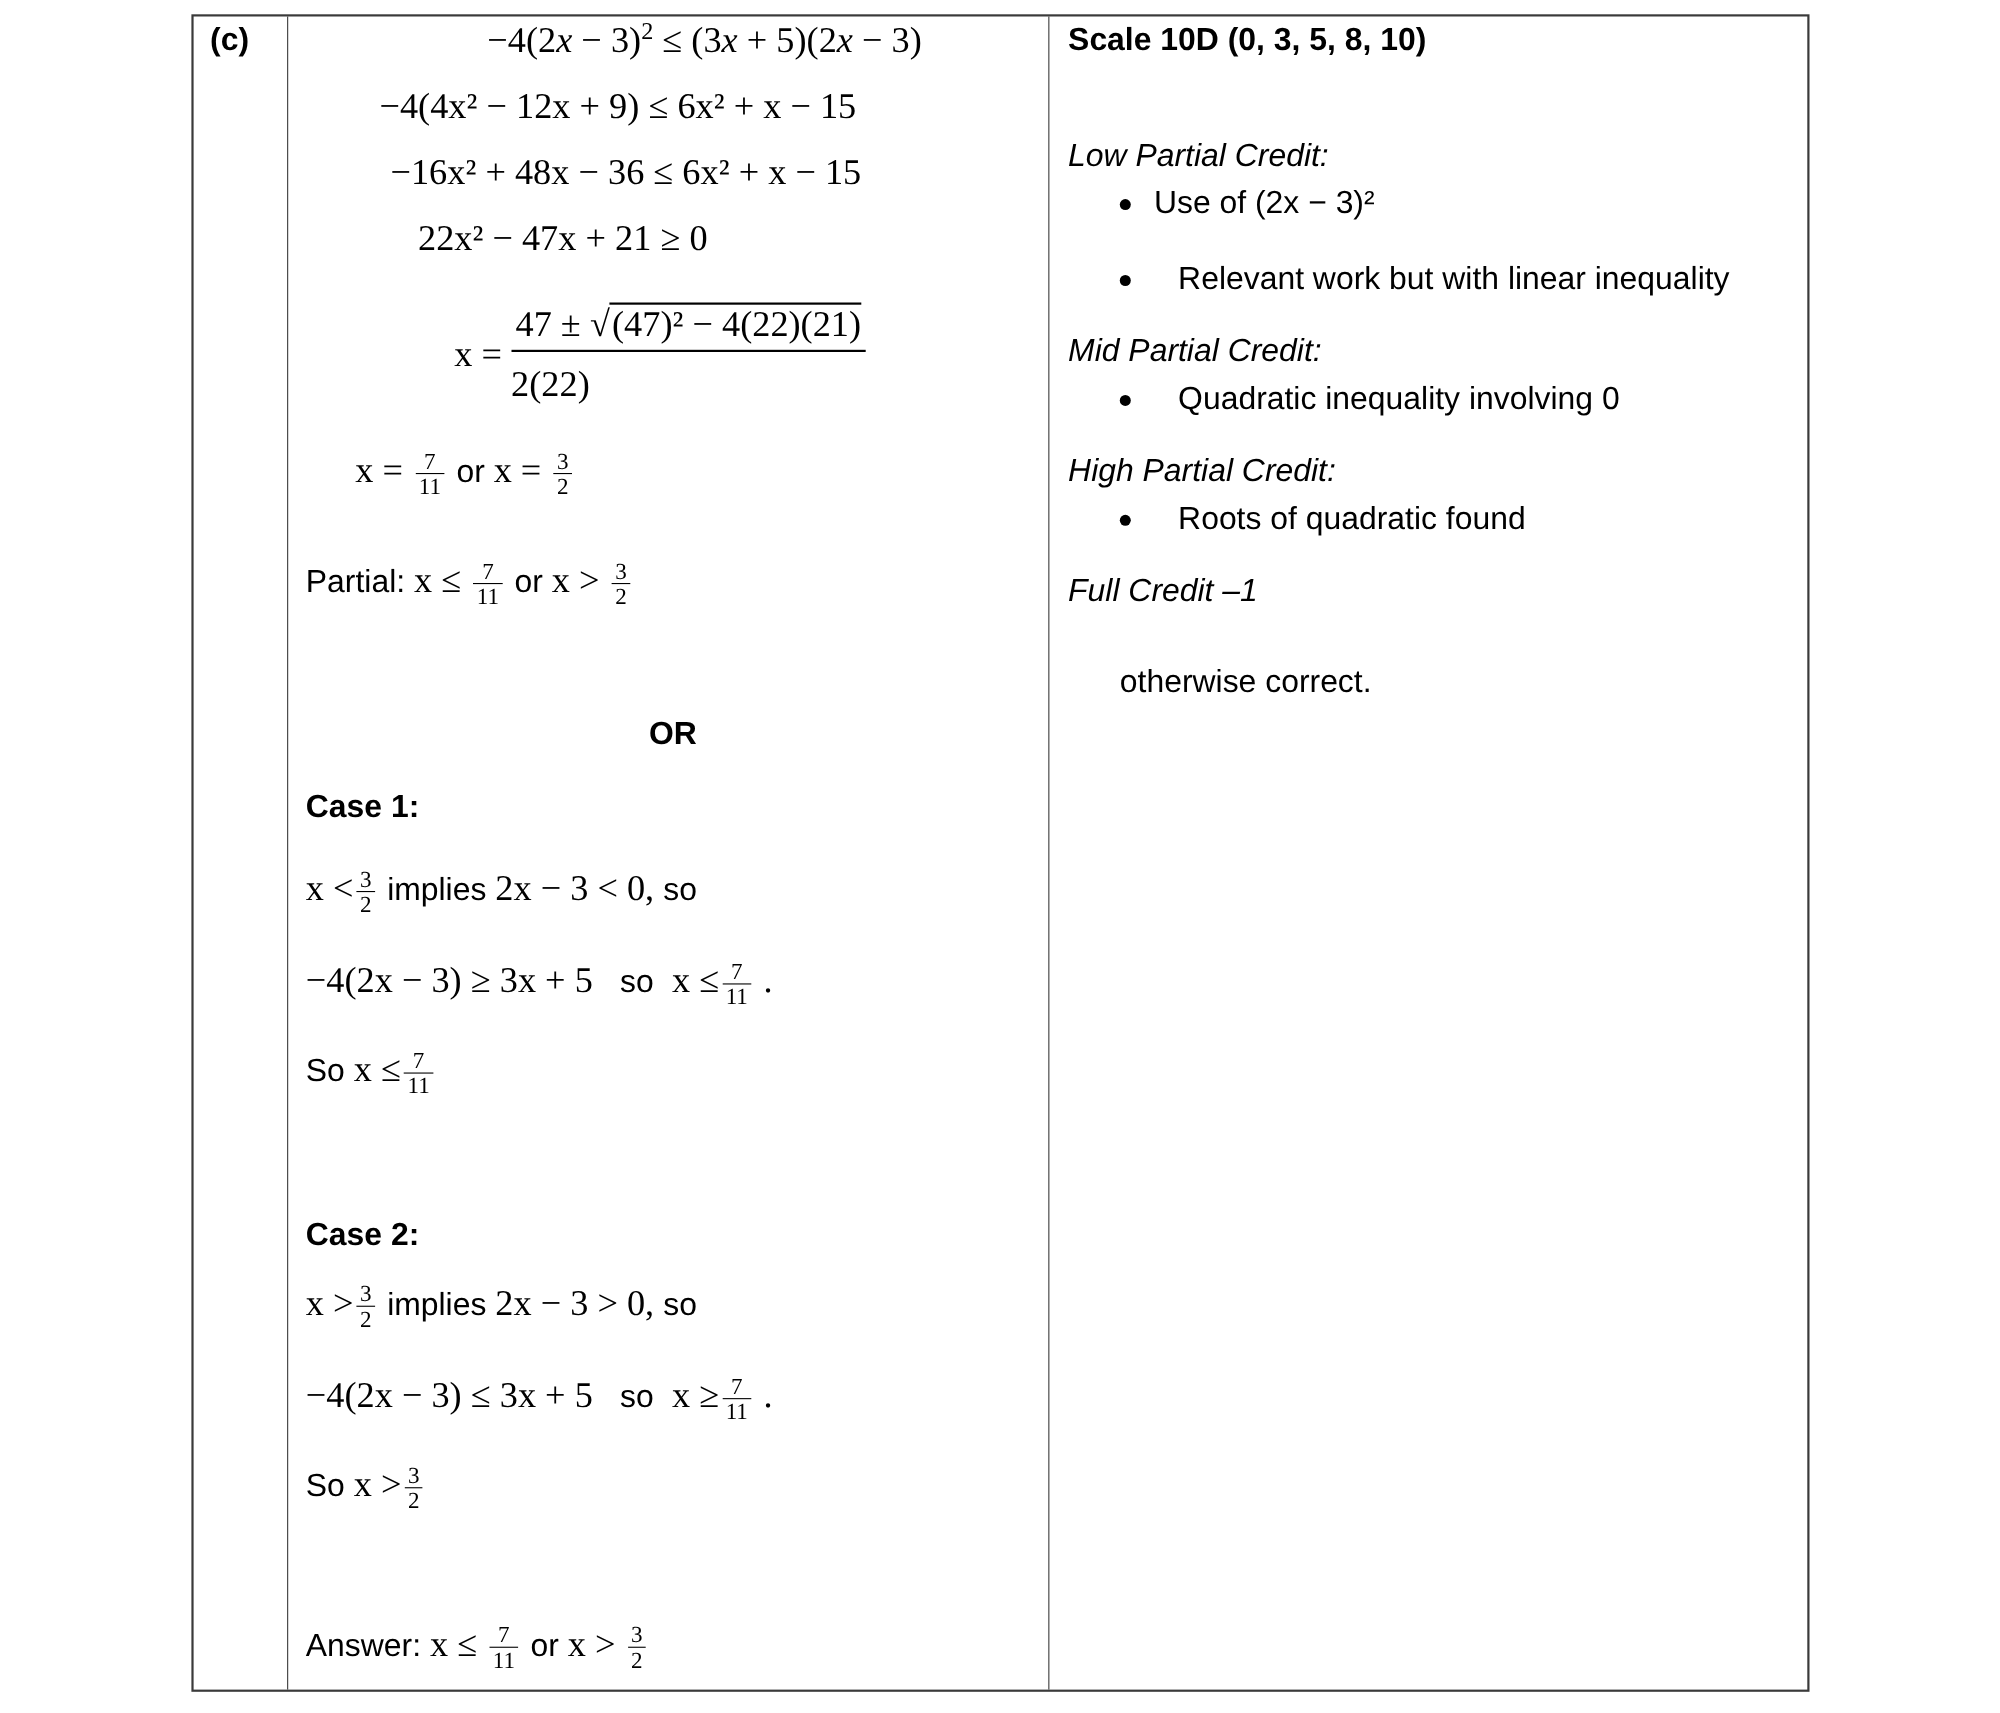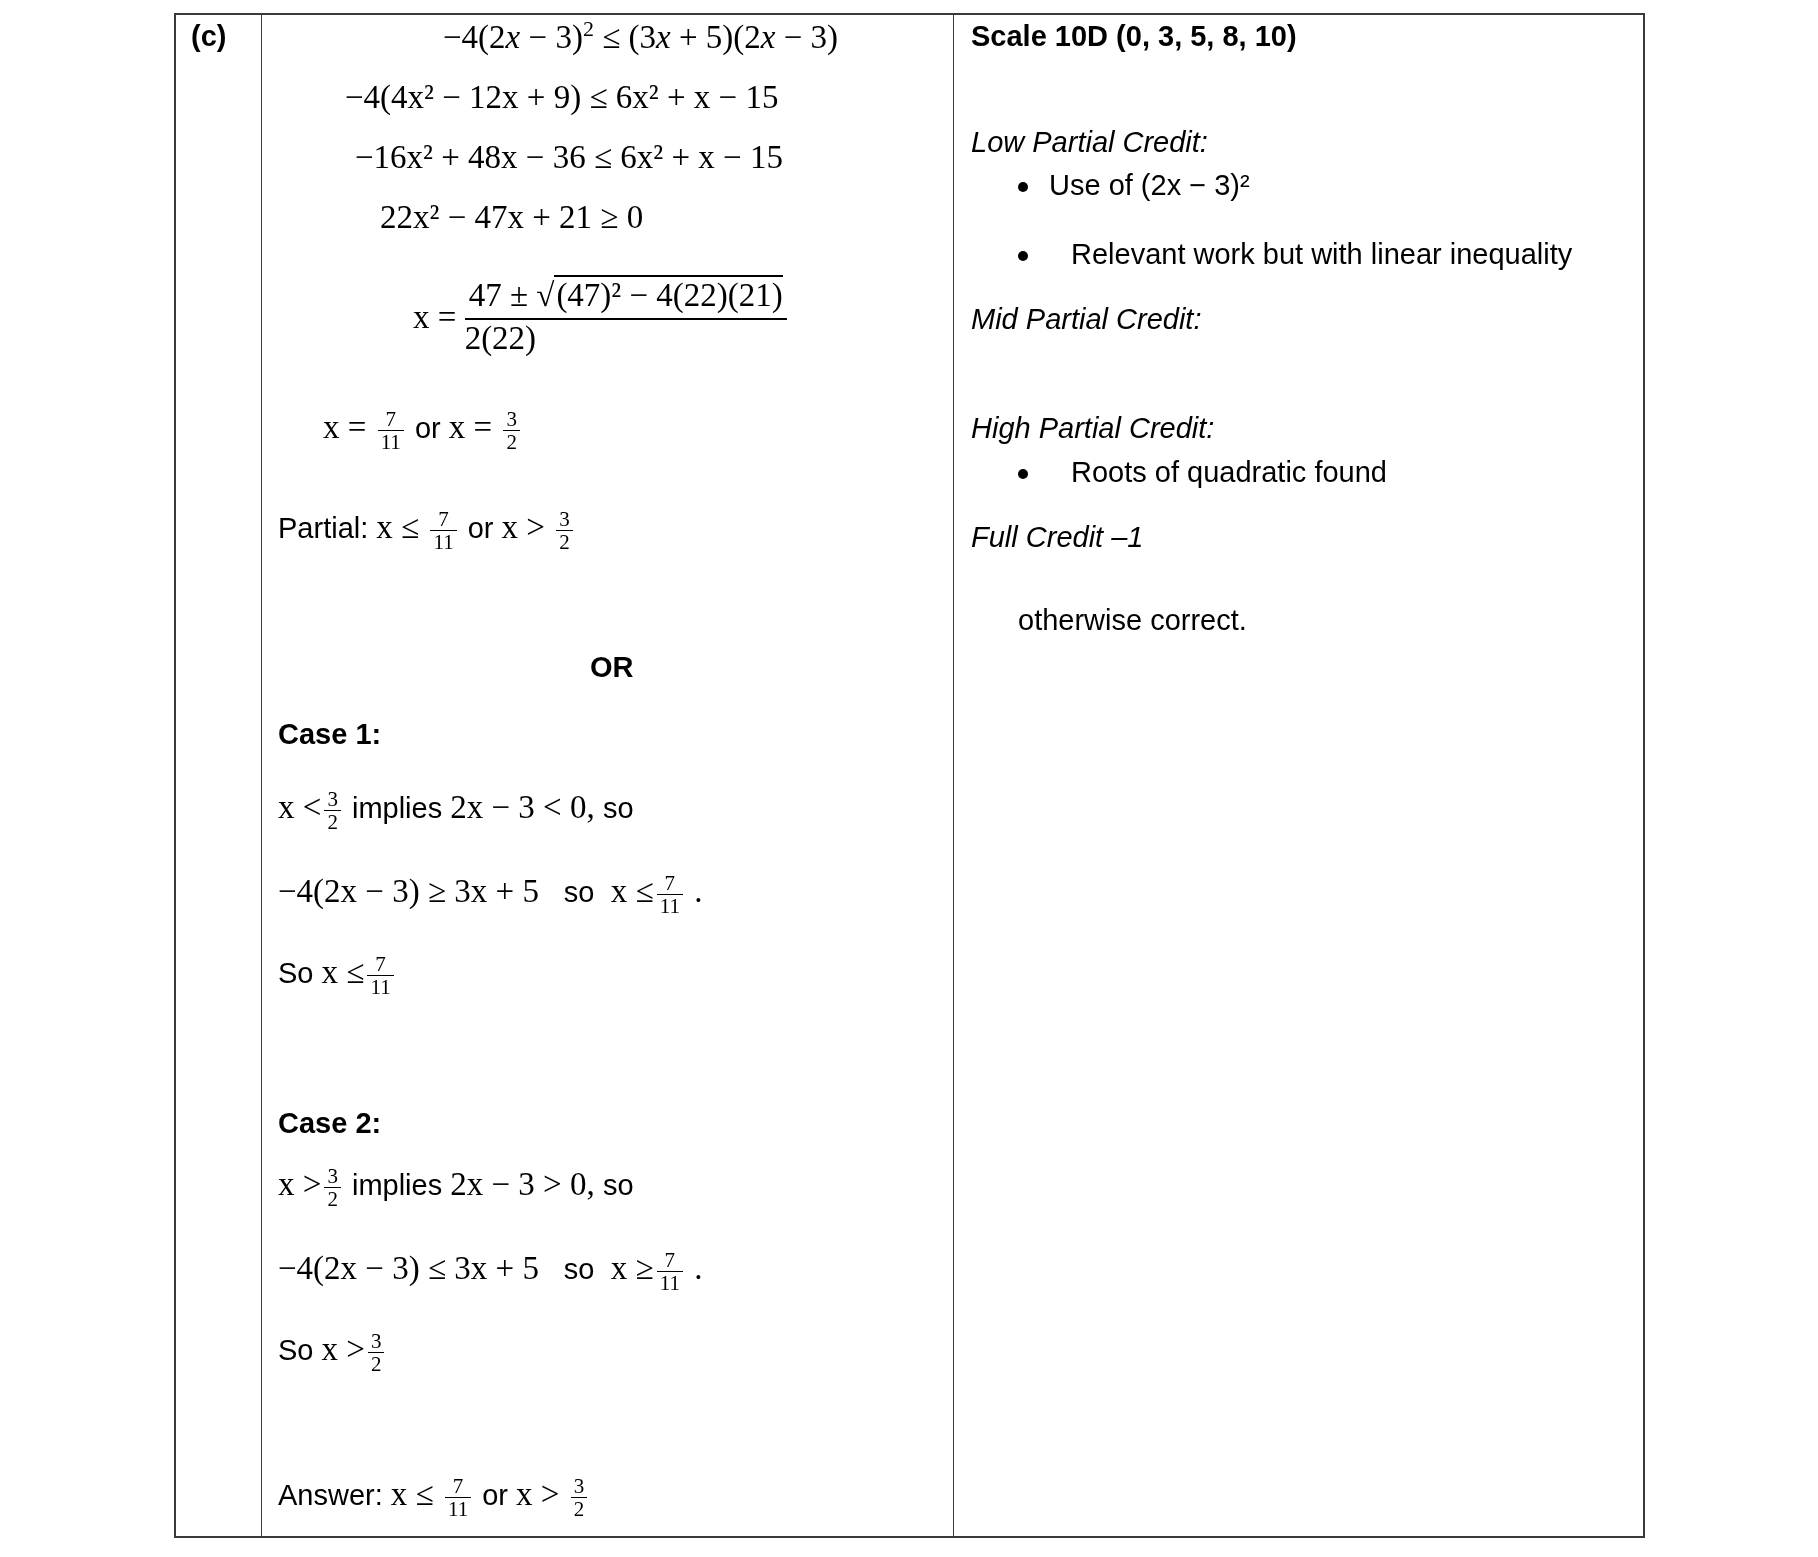--- a/index.html
+++ b/index.html
@@ -14,21 +14,21 @@
   .math i { font-style:italic; }
   .txt { font-family:Liberation Sans, sans-serif; font-size:29px; white-space:nowrap; }
   .bold { font-weight:bold; }
   .ital { font-style:italic; }
   .line { position:absolute; }
   .frac { display:inline-block; vertical-align:middle; text-align:center; font-size:21px; line-height:1.05; margin:0 3px; }
   .frac .num { display:block; padding:0 3px; border-bottom:1.5px solid #000; }
   .frac .den { display:block; padding:0 3px; }
   .bigfrac { display:inline-block; vertical-align:middle; text-align:left; }
   .bigfrac .num { display:block; border-bottom:2px solid #000; padding:0 4px 4px; }
-  .bigfrac .den { display:block; padding-top:0; }
+  .bigfrac .den { display:block; padding-top:12px; }
   .sqrt { border-top:2px solid #000; padding-left:2px; }
   sup { font-size:22px; vertical-align:super; line-height:0; }
   .bullet { display:inline-block; width:10px; height:10px; border-radius:50%; background:#000; vertical-align:middle; }
 </style>
 </head>
 <body>
 
 <div class="tbl">
   <div class="col-div" style="left:85px"></div>
   <div class="col-div" style="left:777px"></div>
@@ -97,20 +97,21 @@
   </div>
 
   <div class="cell" style="left:779px;width:690px">
     <div class="line txt bold" style="left:16px;top:5px">Scale 10D (0, 3, 5, 8, 10)</div>
 
     <div class="line txt ital" style="left:16px;top:111px">Low Partial Credit:</div>
     <div class="line txt" style="left:63px;top:154px"><span class="bullet"></span><span style="margin-left:21px">Use of (2x − 3)²</span></div>
     <div class="line txt" style="left:63px;top:223px"><span class="bullet"></span><span style="margin-left:43px">Relevant work but with linear inequality</span></div>
 
     <div class="line txt ital" style="left:16px;top:288px">Mid Partial Credit:</div>
+    <div class="line txt" style="left:63px;top:332px"><span class="bullet"></span><span style="margin-left:43px">Quadratic inequality involving 0</span></div>
 
     <div class="line txt ital" style="left:16px;top:397px">High Partial Credit:</div>
     <div class="line txt" style="left:63px;top:441px"><span class="bullet"></span><span style="margin-left:43px">Roots of quadratic found</span></div>
 
     <div class="line txt ital" style="left:16px;top:506px">Full Credit –1</div>
     <div class="line txt" style="left:63px;top:589px">otherwise correct.</div>
   </div>
 </div>
 
 </body></html>

